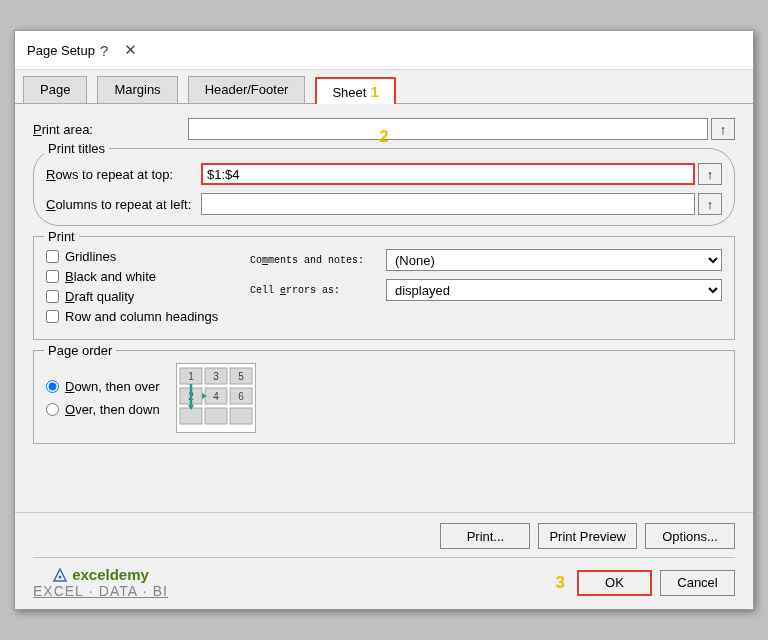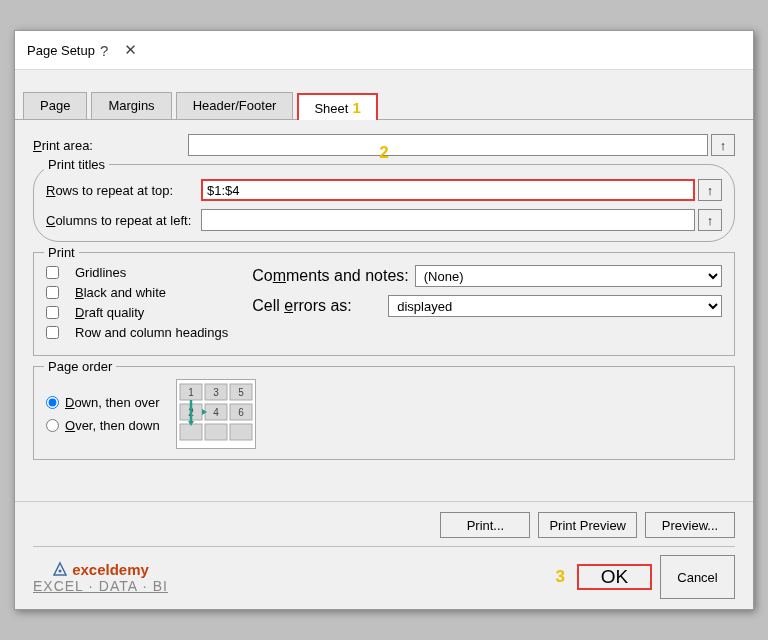--- a/index.html
+++ b/index.html
@@ -45,22 +45,21 @@
       font-size: 15px;
       cursor: pointer;
       color: #444;
       padding: 2px 5px;
     }
     .tab-bar {
       display: flex;
       background: #f0f0f0;
       border-bottom: 1px solid #ababab;
       padding: 6px 8px 0 8px;
-      gap: 2px;
-      margin-top: 16px;
+      gap: 8px;
     }
     .tab {
       padding: 5px 16px;
       border: 1px solid #ababab;
       border-bottom: none;
       background: #e0e0e0;
       cursor: pointer;
       font-size: 13px;
       color: #000;
       margin-right: 2px;
@@ -144,21 +143,20 @@
       transform: translateX(-50%);
     }
     .rows-input-highlighted {
       border: 2px solid #e53935 !important;
     }
     .checkbox-row {
       display: flex;
       align-items: center;
       margin-bottom: 5px;
       font-size: 13px;
-      gap: 10px;
     }
     .checkbox-row input[type=checkbox] {
       margin-right: 6px;
     }
     .print-section {
       display: flex;
       gap: 24px;
     }
     .print-left {
       display: flex;
@@ -171,21 +169,22 @@
       flex-direction: column;
       gap: 8px;
     }
     .print-right-row {
       display: flex;
       align-items: center;
       gap: 6px;
     }
     .print-right-label {
       min-width: 130px;
-      font-size: 16px;
+      font-size: 10px;
+      font-family: Liberation Mono, monospace;
     }
     .print-right-label u { text-decoration: underline; }
     .print-select {
       flex: 1;
       height: 22px;
       border: 1px solid #888;
       background: #fff;
       font-size: 13px;
       padding: 0 4px;
     }
@@ -247,21 +246,21 @@
       justify-content: space-between;
       align-items: center;
     }
     .branding {
       display: flex;
       flex-direction: column;
       align-items: center;
     }
     .branding-logo {
       font-size: 15px;
-      color: #c2410c;
+      color: #4d7c0f;
       font-weight: bold;
       display: flex;
       align-items: center;
       gap: 4px;
     }
     .branding-sub {
       font-size: 14px;
       color: #888;
       letter-spacing: 1px;
       text-decoration: underline;
@@ -269,28 +268,28 @@
     .ok-cancel-area {
       display: flex;
       align-items: center;
       gap: 8px;
     }
     .ok-btn {
       min-width: 75px;
       height: 26px;
       border: 2px solid #e53935;
       background: #f0f0f0;
-      font-size: 19px;
+      font-size: 13px;
       cursor: pointer;
       padding: 0 10px;
       font-weight: normal;
     }
     .cancel-btn {
       min-width: 75px;
-      height: 44px;
+      height: 26px;
       border: 1px solid #888;
       background: #f0f0f0;
       font-size: 13px;
       cursor: pointer;
       padding: 0 10px;
     }
     .step-number-3 {
       color: #e8c000;
       font-weight: bold;
       font-size: 17px;
@@ -445,21 +444,21 @@
           </svg>
         </div>
       </div>
     </div>
   </div>
 
   <div class="bottom-area">
     <div class="action-buttons">
       <button class="action-btn">Print...</button>
       <button class="action-btn">Print Preview</button>
-      <button class="action-btn">Preview...</button>
+      <button class="action-btn">Options...</button>
     </div>
     <hr class="separator-line">
     <div class="bottom-row">
       <div class="branding">
         <div class="branding-logo">
           <svg width="16" height="16" viewBox="0 0 16 16">
             <polygon points="8,2 14,14 2,14" fill="none" stroke="#3a6ca8" stroke-width="1.5"></polygon>
             <circle cx="8" cy="10" r="1.5" fill="#3a6ca8"></circle>
           </svg>
           <span>exceldemy</span>

